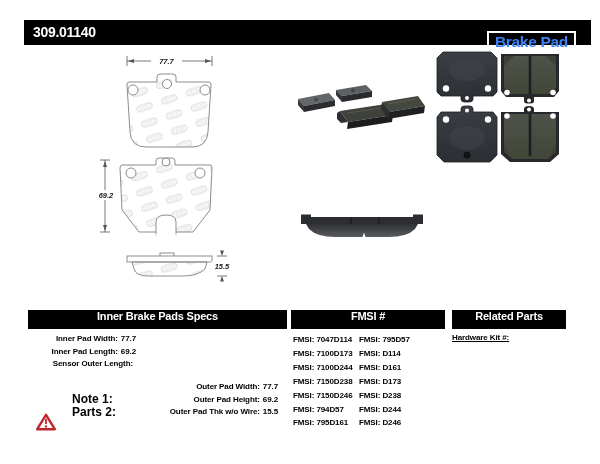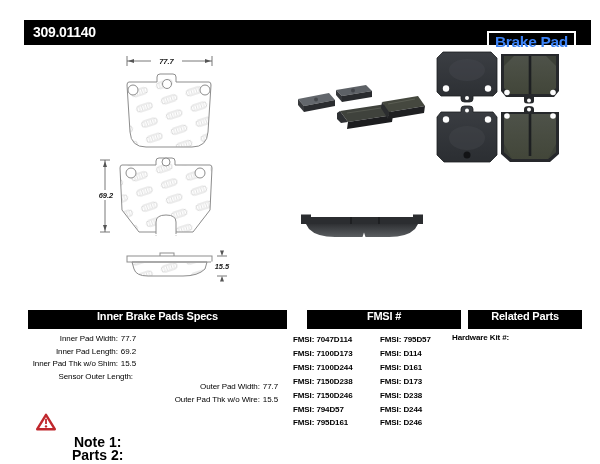--- a/index.html
+++ b/index.html
@@ -12,30 +12,30 @@
   .part-number{position:absolute;left:9px;top:0;height:25px;line-height:25px;color:#fff;
     font-size:14px;font-weight:bold;letter-spacing:-0.3px;}
   .product-box{position:absolute;right:15px;top:2.5px;height:18px;line-height:18px;
     border:2px solid #fff;padding:0 6px;color:#3b82f6;font-size:15.5px;font-weight:bold;letter-spacing:-0.3px;margin-top:8px;}
   
   .abs{position:absolute;}
   
   .thead{position:absolute;top:310px;height:19px;background:#000;color:#fff;
     font-size:11px;font-weight:bold;letter-spacing:-0.2px;display:flex;}
   .thead.split>div{flex:1 1 0;text-align:center;}
-  .thead.single{justify-content:center;margin-left:16px;}
-  .spec-col{position:absolute;top:333px;font-size:8px;font-weight:normal;line-height:12.6px;
+  .thead.single{justify-content:center;}
+  .spec-col{position:absolute;top:333px;font-size:8px;font-weight:bold;line-height:12.6px;
     letter-spacing:-0.1px;}
   .spec-col.right{text-align:right;}
   .spec-row .val{margin-left:3px;}
   .fmsi-col{position:absolute;top:333px;font-size:8px;font-weight:bold;line-height:13.9px;letter-spacing:-0.1px;}
-  .related-col{position:absolute;left:452px;top:333px;font-size:8px;font-weight:bold;letter-spacing:-0.1px;}
+  .related-col{position:absolute;left:452px;top:333px;font-size:8px;font-weight:bold;letter-spacing:-0.1px;text-decoration:underline;}
   
   .note-icon{position:absolute;left:36px;top:413px;width:20px;height:18px;}
-  .note-lines{position:absolute;left:72px;top:436px;font-size:14px;font-weight:bold;line-height:12.5px;text-align:center;}
+  .note-lines{position:absolute;left:72px;top:393px;font-size:12px;font-weight:bold;line-height:12.5px;}
 </style>
 </head>
 <body>
 
 <div class="page">
 
   <div class="header-bar">
     <div class="part-number">309.01140</div>
     <div class="product-box">Brake Pad</div>
   </div>
@@ -194,39 +194,39 @@
   <div class="thead single" style="left:291px;width:154px;">
     <div>FMSI #</div>
   </div>
   <div class="thead single" style="left:452px;width:114px;">
     <div>Related Parts</div>
   </div>
 
   <div class="spec-col right" style="left:8px;width:128px;">
     <div class="spec-row"><span>Inner Pad Width:</span><span class="val">77.7</span></div>
     <div class="spec-row"><span>Inner Pad Length:</span><span class="val">69.2</span></div>
-    <div class="spec-row"><span>Inner Pad Thk w/o Shim:</span><span class="val">15.5</span></div>
     <div class="spec-row"><span>Sensor Outer Length:</span><span class="val"></span></div>
   </div>
 
   <div class="spec-col right" style="left:150px;width:128px;margin-top:48px;">
     <div class="spec-row"><span>Outer Pad Width:</span><span class="val">77.7</span></div>
+    <div class="spec-row"><span>Outer Pad Height:</span><span class="val">69.2</span></div>
     <div class="spec-row"><span>Outer Pad Thk w/o Wire:</span><span class="val">15.5</span></div>
   </div>
 
   <div class="fmsi-col" style="left:293px;">
     <div>FMSI: 7047D114</div>
     <div>FMSI: 7100D173</div>
     <div>FMSI: 7100D244</div>
     <div>FMSI: 7150D238</div>
     <div>FMSI: 7150D246</div>
     <div>FMSI: 794D57</div>
     <div>FMSI: 795D161</div>
   </div>
-  <div class="fmsi-col" style="left:380px;">
+  <div class="fmsi-col" style="left:359px;">
     <div>FMSI: 795D57</div>
     <div>FMSI: D114</div>
     <div>FMSI: D161</div>
     <div>FMSI: D173</div>
     <div>FMSI: D238</div>
     <div>FMSI: D244</div>
     <div>FMSI: D246</div>
   </div>
 
   <div class="related-col">

